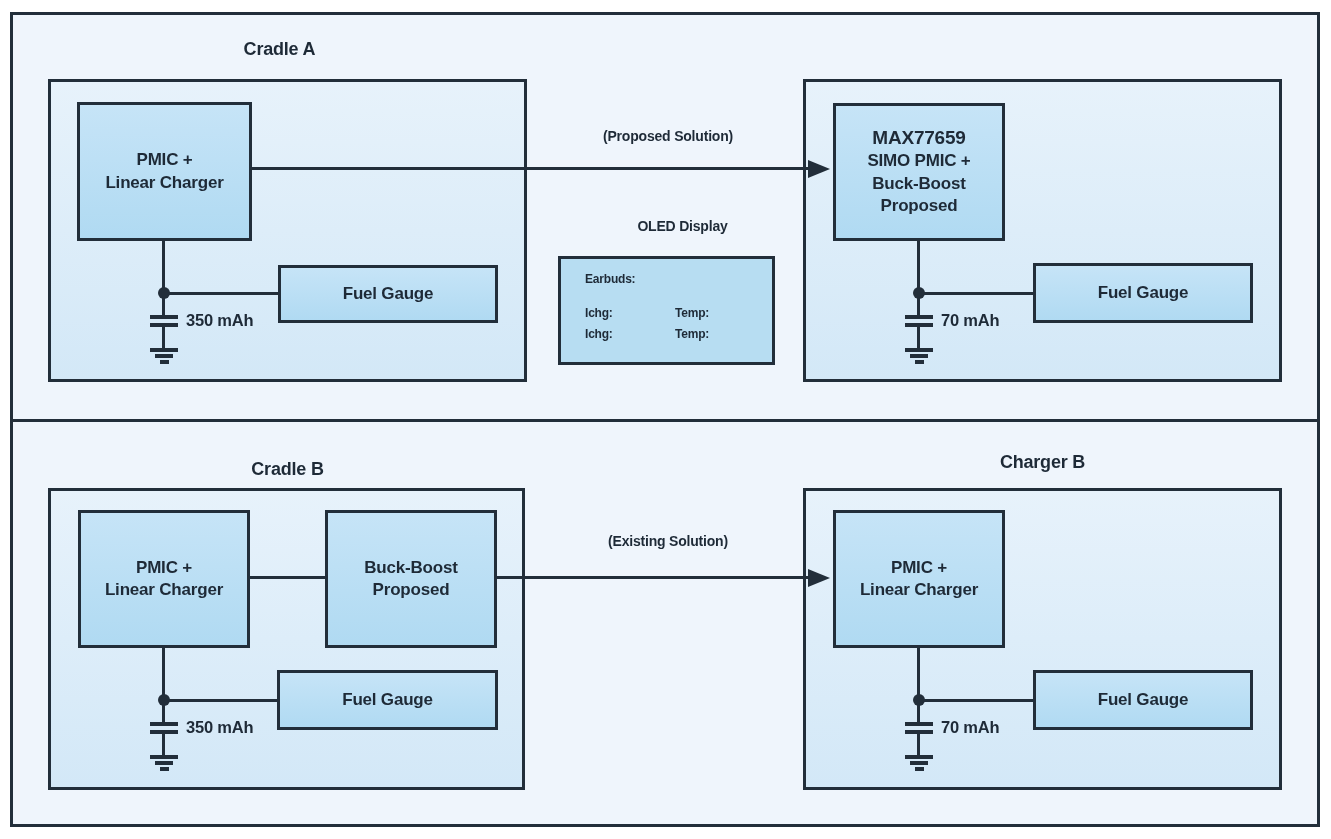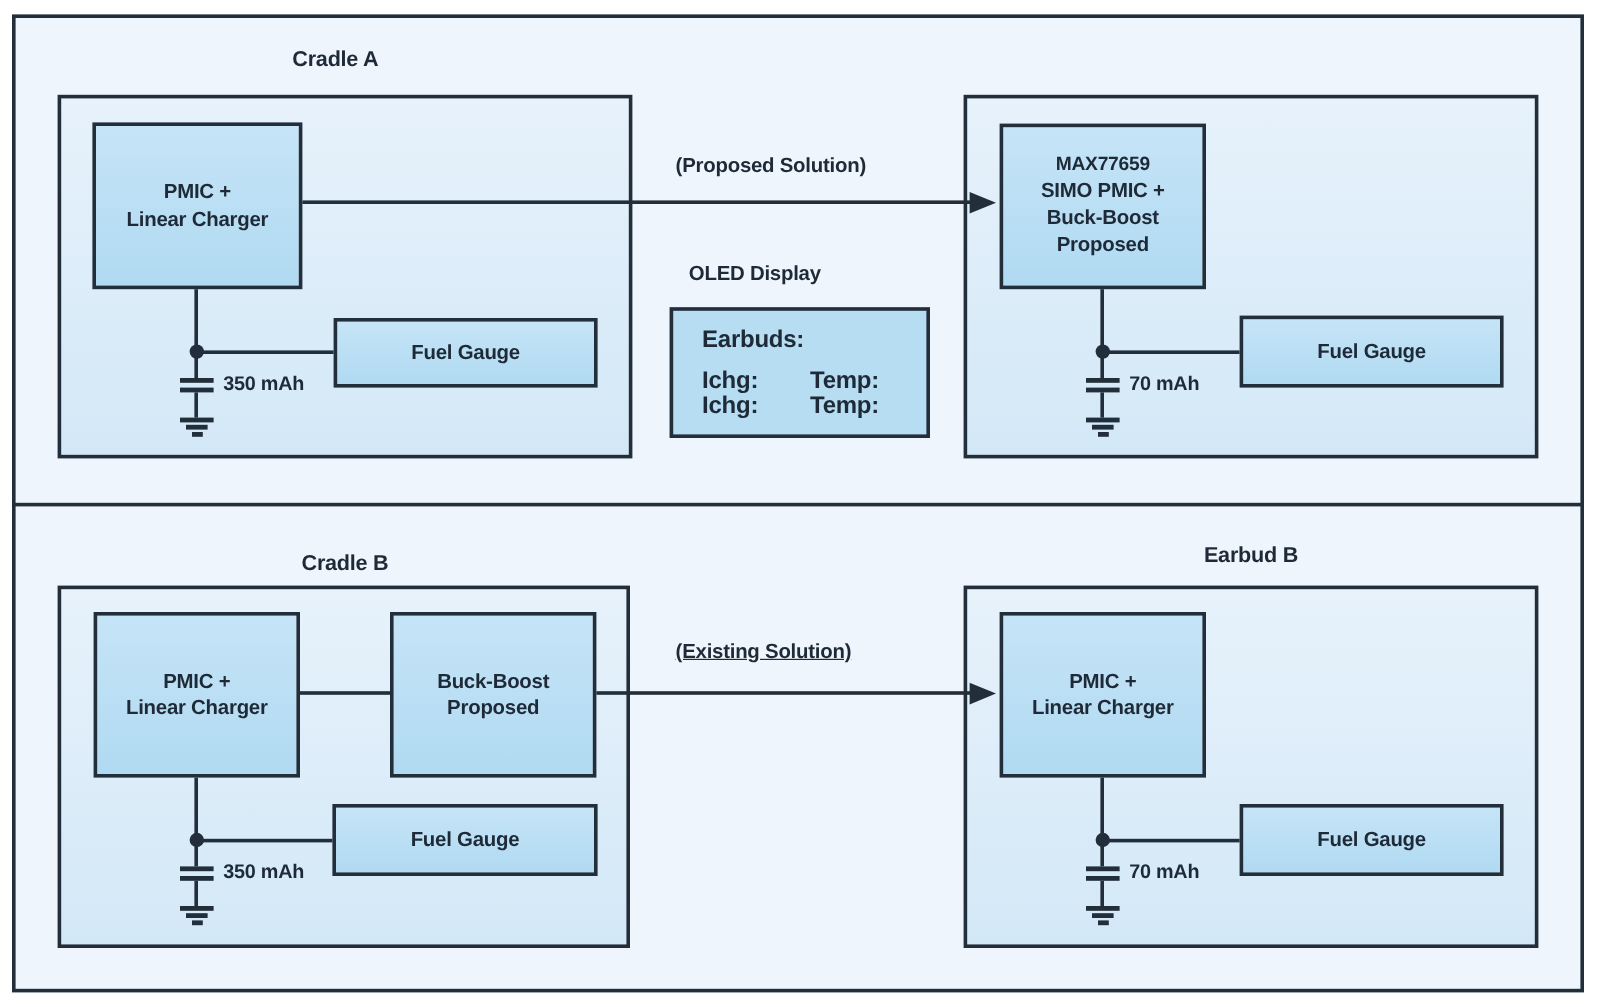--- a/index.html
+++ b/index.html
@@ -29,27 +29,28 @@
   .block{
     border:3px solid #222e3a;
     background:linear-gradient(180deg,#c6e4f7 0%,#b0daf2 100%);
     box-sizing:border-box;
     display:flex;flex-direction:column;
     align-items:center;justify-content:center;
     text-align:center;
     font-weight:700;font-size:17px;line-height:1.32;
     letter-spacing:-0.2px;
   }
-  .block .big{font-size:16px;line-height:1.25;}
+  .block .big{font-size:19px;line-height:1.25;}
   .title{
     font-weight:700;font-size:18px;letter-spacing:-0.2px;
     text-align:center;
   }
   .arrow-label{
-    font-weight:700;font-size:17px;letter-spacing:-0.2px;
+    font-weight:700;font-size:14px;letter-spacing:-0.2px;
+    text-align:center;
   }
   .hline,.vline,.bar{background:#222e3a;}
   .dot{
     width:12px;height:12px;border-radius:50%;
     background:#222e3a;
   }
   .arrowhead{
     width:0;height:0;
     border-top:9px solid transparent;
     border-bottom:9px solid transparent;
@@ -60,21 +61,21 @@
     white-space:nowrap;
   }
   .oled-box{
     left:558px;top:256px;width:217px;height:109px;
     border:3px solid #222e3a;
     background:#b7ddf2;
     box-sizing:border-box;
   }
   .oled-text{
     position:absolute;
-    font-weight:700;font-size:20px;letter-spacing:-0.2px;
+    font-weight:700;font-size:12px;letter-spacing:-0.2px;
     white-space:nowrap;
   }
 </style>
 </head>
 <body>
 
 <div class="root">
 
   <div class="abs frame"></div>
   <div class="abs divider"></div>
@@ -133,26 +134,26 @@
   <div class="abs vline" style="left:917px;top:293px;width:3px;height:22px;"></div>
   <div class="abs bar" style="left:905px;top:315px;width:28px;height:4px;"></div>
   <div class="abs bar" style="left:905px;top:323px;width:28px;height:4px;"></div>
   <div class="abs vline" style="left:917px;top:327px;width:3px;height:21px;"></div>
   <div class="abs bar" style="left:905px;top:348px;width:28px;height:4px;"></div>
   <div class="abs bar" style="left:910px;top:354px;width:18px;height:4px;"></div>
   <div class="abs bar" style="left:915px;top:360px;width:9px;height:4px;"></div>
   <div class="abs bat-label" style="left:941px;top:311px;">70 mAh</div>
 
   <div class="abs title" style="left:48px;top:459px;width:479px;">Cradle B</div>
-  <div class="abs title" style="left:803px;top:452px;width:479px;">Earbud B</div>
+  <div class="abs title" style="left:803px;top:452px;width:479px;">Charger B</div>
 
   <div class="abs panel" style="left:48px;top:488px;width:477px;height:302px;"></div>
   <div class="abs panel" style="left:803px;top:488px;width:479px;height:302px;"></div>
 
-  <div class="abs arrow-label" style="left:563px;top:533px;width:210px;text-decoration:underline;">(Existing Solution)</div>
+  <div class="abs arrow-label" style="left:563px;top:533px;width:210px;">(Existing Solution)</div>
   <div class="abs hline" style="left:250px;top:576px;width:75px;height:3px;"></div>
   <div class="abs hline" style="left:497px;top:576px;width:313px;height:3px;"></div>
   <div class="abs arrowhead" style="left:808px;top:569px;"></div>
 
   <div class="abs block" style="left:78px;top:510px;width:172px;height:138px;">
     <div>PMIC +</div>
     <div>Linear Charger</div>
   </div>
   <div class="abs block" style="left:325px;top:510px;width:172px;height:138px;">
     <div>Buck-Boost</div>

